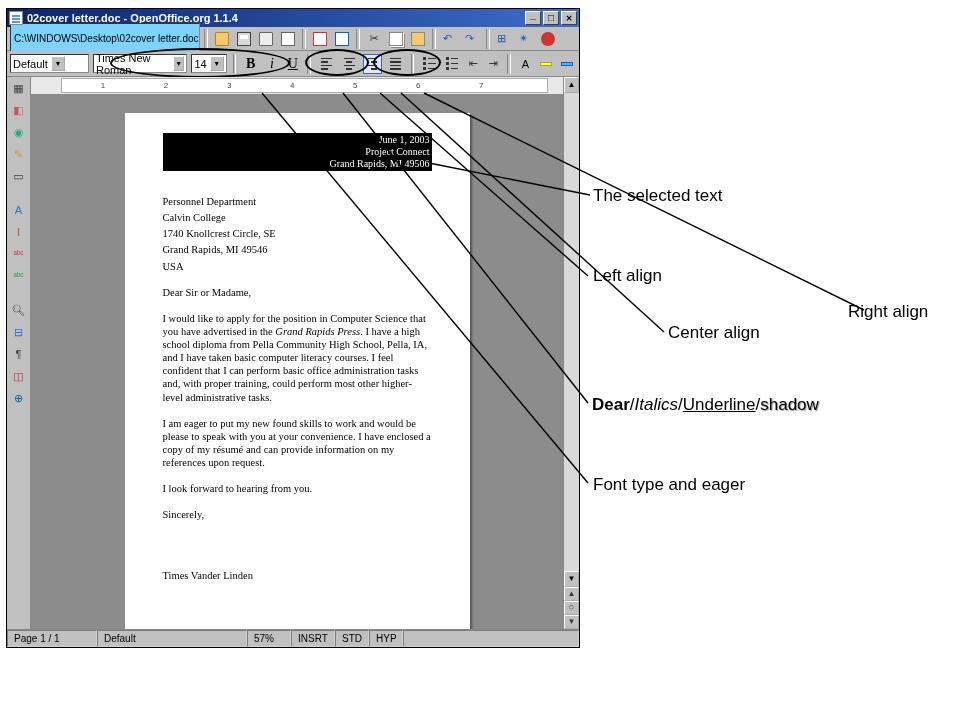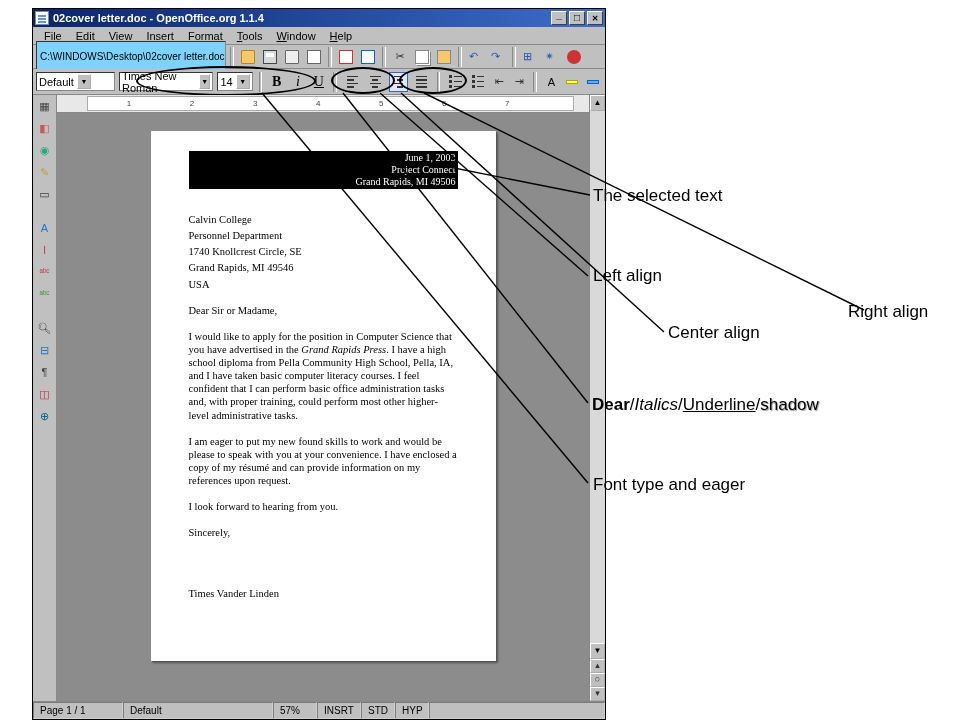--- a/index.html
+++ b/index.html
@@ -10,26 +10,25 @@
     background: #fff;
     width: 960px;
     height: 720px;
     position: relative;
     overflow: hidden;
   }
   .app-window {
     position: absolute;
     top: 8px; left: 6px;
     width: 574px;
-    height: 712px;
+    height: 640px;
     border: 1px solid #000;
     background: #c0c0c0;
     display: flex;
     flex-direction: column;
-    margin-left: 26px;
   }
   .titlebar {
     height: 18px;
     background: linear-gradient(to right,#0a246a,#3b6ecb);
     color: #fff;
     display: flex;
     align-items: center;
     padding: 0 2px;
     font-weight: bold;
   }
@@ -193,30 +192,20 @@
   <div class="titlebar">
     <div class="doc-icon"></div>
     <div class="title-text">02cover letter.doc - OpenOffice.org 1.1.4</div>
     <div class="win-btns">
       <div class="win-btn min"></div>
       <div class="win-btn max"></div>
       <div class="win-btn close"></div>
     </div>
   </div>
 
-  <div class="menubar">
-    <div class="menu-item"><u>F</u><span>ile</span></div>
-    <div class="menu-item"><u>E</u>dit</div>
-    <div class="menu-item"><u>V</u>iew</div>
-    <div class="menu-item"><u>I</u>nsert</div>
-    <div class="menu-item">F<u>o</u>rmat</div>
-    <div class="menu-item"><u>T</u>ools</div>
-    <div class="menu-item"><u>W</u>indow</div>
-    <div class="menu-item"><u>H</u>elp</div>
-  </div>
 
   <div class="toolbar">
     <div class="path-box">
       <span>C:\WINDOWS\Desktop\02cover letter.doc</span>
       <span class="dd">▼</span>
     </div>
     <div class="sep"></div>
     <div class="tbtn">
         <div class="ico folder"></div>
       </div>
@@ -386,22 +375,22 @@
       </div>
 
       <div class="doc-area">
         <div class="page">
           <div class="sender-block">
             <div>June 1, 2003</div>
             <div>Project Connect</div>
             <div>Grand Rapids, MI 49506</div>
           </div>
           <div class="addr">
+            <p>Personnel Department</p>
             <p>Calvin College</p>
-            <p>Personnel Department</p>
             <p>1740 Knollcrest Circle, SE</p>
             <p>Grand Rapids, MI 49546</p>
             <p>USA</p>
           </div>
           <div class="gap"></div>
           <p>Dear Sir or Madame,</p>
           <div class="gap"></div>
           <p class="body-p">
             <span>I would like to apply for the position in Computer Science that you have advertised in the </span><span class="ital">Grand Rapids Press</span><span>. I have a high school diploma from Pella Community High School, Pella, IA, and I have taken basic computer literacy courses. I feel confident that I can perform basic office administration tasks and, with proper training, could perform most other higher-level administrative tasks.</span>
           </p>

